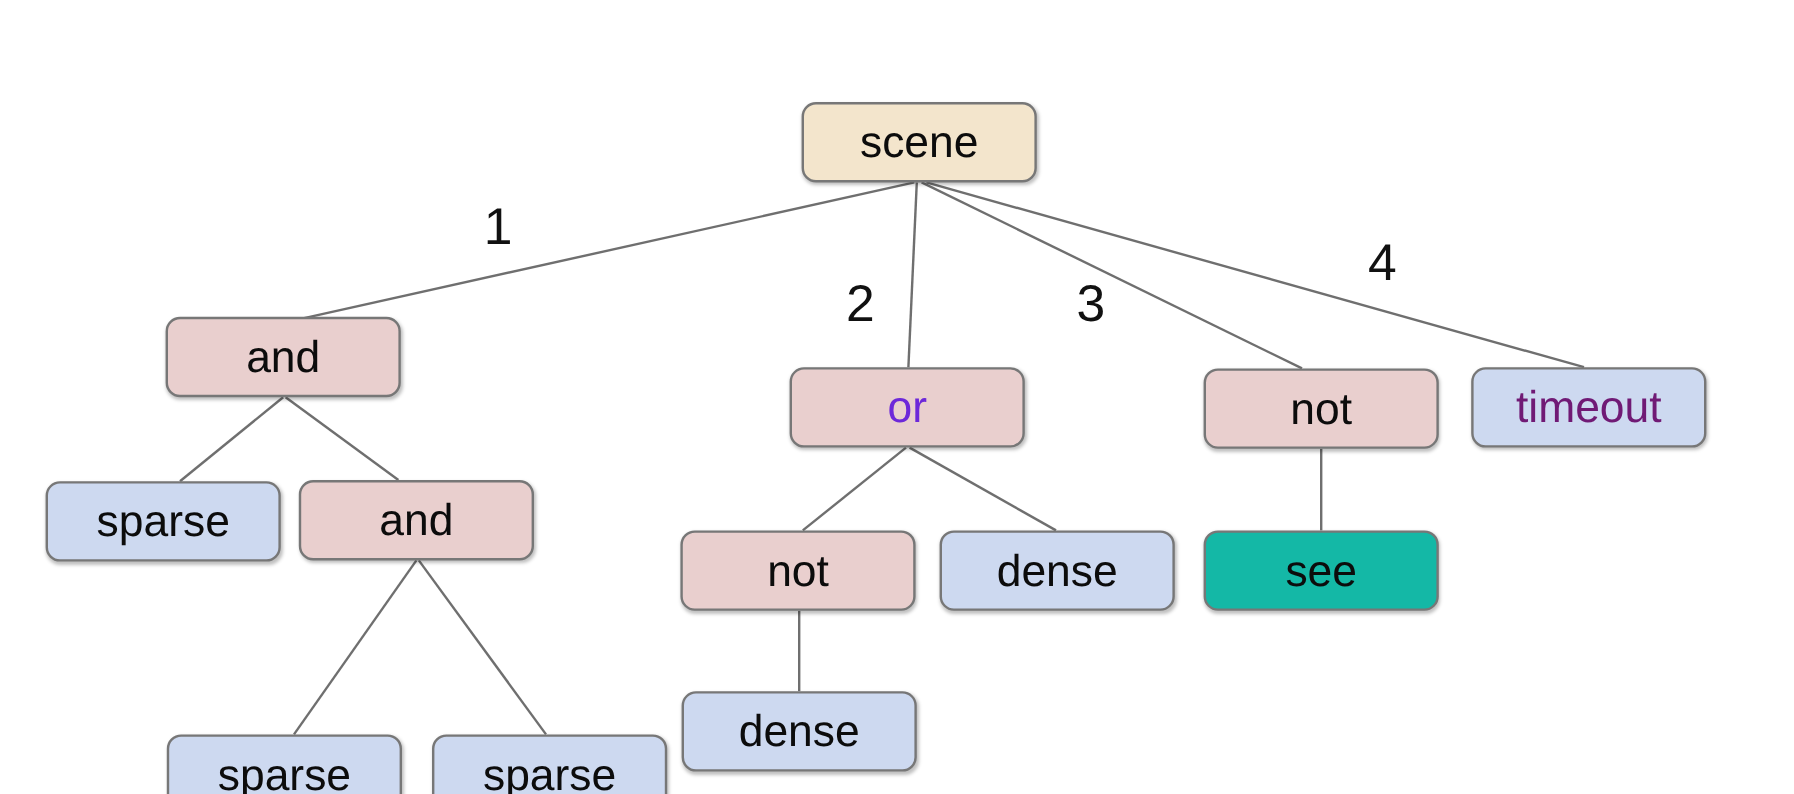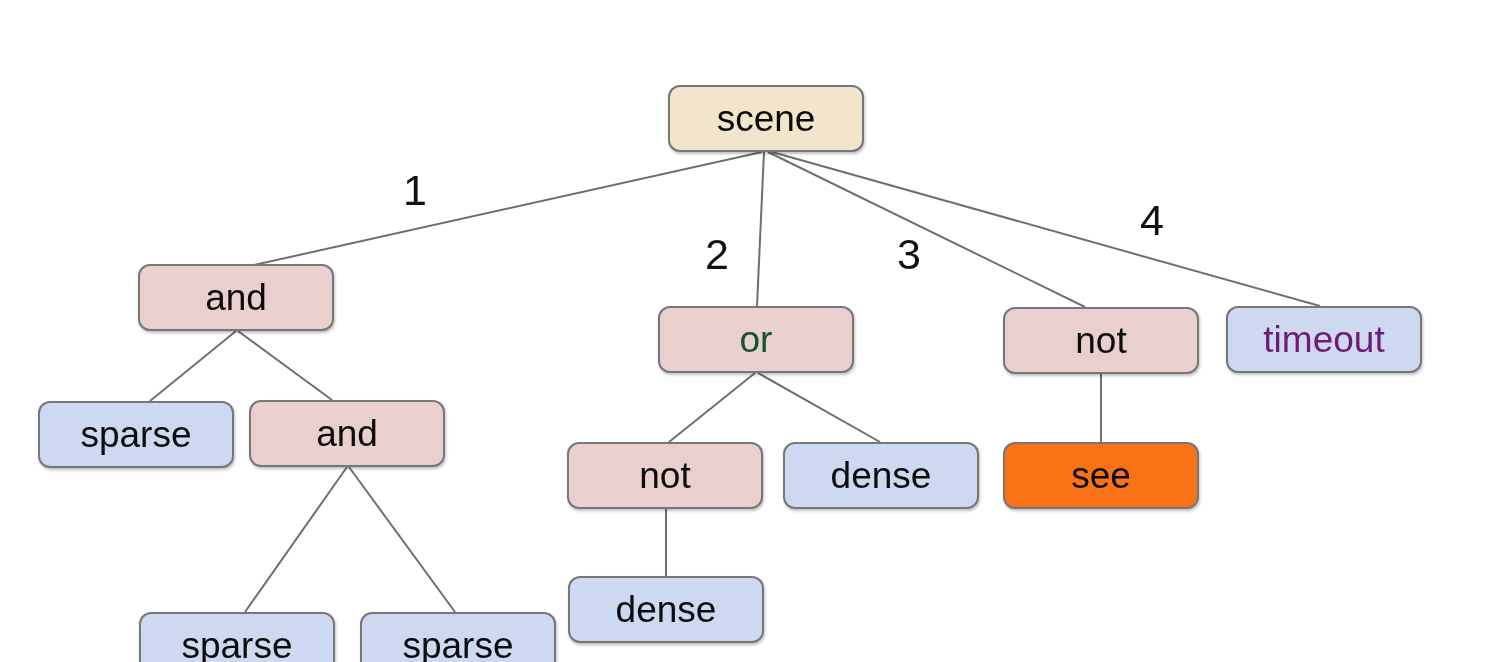--- a/index.html
+++ b/index.html
@@ -59,28 +59,28 @@
       <line x1="347" y1="427" x2="245" y2="572" stroke="#6f6f6f" stroke-width="2"></line>
       <line x1="349" y1="427" x2="455" y2="572" stroke="#6f6f6f" stroke-width="2"></line>
       <line x1="755" y1="333" x2="669" y2="402" stroke="#6f6f6f" stroke-width="2"></line>
       <line x1="758" y1="333" x2="880" y2="402" stroke="#6f6f6f" stroke-width="2"></line>
       <line x1="666" y1="469" x2="666" y2="536" stroke="#6f6f6f" stroke-width="2"></line>
       <line x1="1101" y1="334" x2="1101" y2="402" stroke="#6f6f6f" stroke-width="2"></line>
     </svg>
   <div id="nodes-layer">
       <div class="node" style="left: 668px; top: 45px; width: 196px; height: 67px; border-radius: 12px; background: rgb(243, 229, 204); border-color: rgb(119, 119, 119); color: rgb(12, 12, 12);">scene</div>
       <div class="node" style="left: 138px; top: 224px; width: 196px; height: 67px; border-radius: 12px; background: rgb(233, 207, 206); border-color: rgb(119, 119, 119); color: rgb(12, 12, 12);">and</div>
-      <div class="node" style="left: 658px; top: 266px; width: 196px; height: 67px; border-radius: 12px; background: rgb(233, 207, 206); border-color: rgb(119, 119, 119); color: #14532d;">or</div>
+      <div class="node" style="left: 658px; top: 266px; width: 196px; height: 67px; border-radius: 12px; background: rgb(233, 207, 206); border-color: rgb(119, 119, 119); color: #6d28d9;">or</div>
       <div class="node" style="left: 1003px; top: 267px; width: 196px; height: 67px; border-radius: 12px; background: rgb(233, 207, 206); border-color: rgb(119, 119, 119); color: rgb(12, 12, 12);">not</div>
       <div class="node" style="left: 1226px; top: 266px; width: 196px; height: 67px; border-radius: 12px; background: rgb(205, 217, 240); border-color: rgb(119, 119, 119); color: #701a75;">timeout</div>
       <div class="node" style="left: 38px; top: 361px; width: 196px; height: 67px; border-radius: 12px; background: rgb(205, 217, 240); border-color: rgb(119, 119, 119); color: rgb(12, 12, 12);">sparse</div>
       <div class="node" style="left: 249px; top: 360px; width: 196px; height: 67px; border-radius: 12px; background: rgb(233, 207, 206); border-color: rgb(119, 119, 119); color: rgb(12, 12, 12);">and</div>
       <div class="node" style="left: 567px; top: 402px; width: 196px; height: 67px; border-radius: 12px; background: rgb(233, 207, 206); border-color: rgb(119, 119, 119); color: rgb(12, 12, 12);">not</div>
       <div class="node" style="left: 783px; top: 402px; width: 196px; height: 67px; border-radius: 12px; background: rgb(205, 217, 240); border-color: rgb(119, 119, 119); color: rgb(12, 12, 12);">dense</div>
-      <div class="node" style="left: 1003px; top: 402px; width: 196px; height: 67px; border-radius: 12px; background: #f97316; border-color: rgb(119, 119, 119); color: rgb(12, 12, 12);">see</div>
+      <div class="node" style="left: 1003px; top: 402px; width: 196px; height: 67px; border-radius: 12px; background: #14b8a6; border-color: rgb(119, 119, 119); color: rgb(12, 12, 12);">see</div>
       <div class="node" style="left: 568px; top: 536px; width: 196px; height: 67px; border-radius: 12px; background: rgb(205, 217, 240); border-color: rgb(119, 119, 119); color: rgb(12, 12, 12);">dense</div>
       <div class="node" style="left: 139px; top: 572px; width: 196px; height: 67px; border-radius: 12px; background: rgb(205, 217, 240); border-color: rgb(119, 119, 119); color: rgb(12, 12, 12);">sparse</div>
       <div class="node" style="left: 360px; top: 572px; width: 196px; height: 67px; border-radius: 12px; background: rgb(205, 217, 240); border-color: rgb(119, 119, 119); color: rgb(12, 12, 12);">sparse</div>
     </div>
   <div id="edge-labels-layer">
       <div class="edge-label" style="left: 415px; top: 150px;">1</div>
       <div class="edge-label" style="left: 717px; top: 214px;">2</div>
       <div class="edge-label" style="left: 909px; top: 214px;">3</div>
       <div class="edge-label" style="left: 1152px; top: 180px;">4</div>
     </div>

